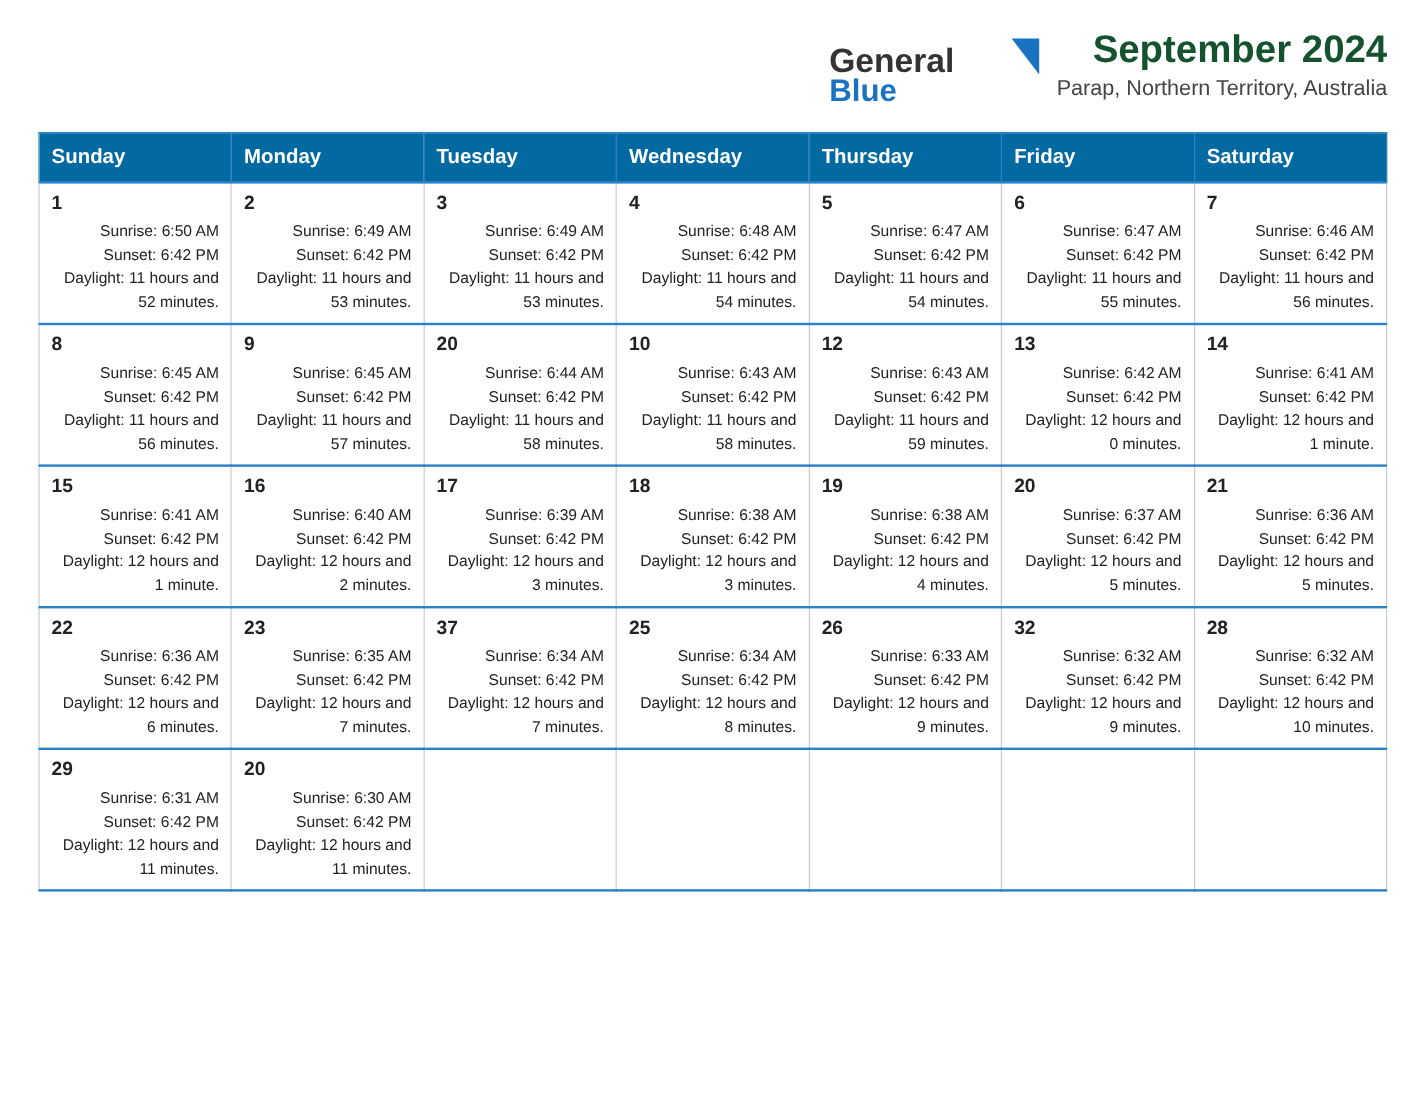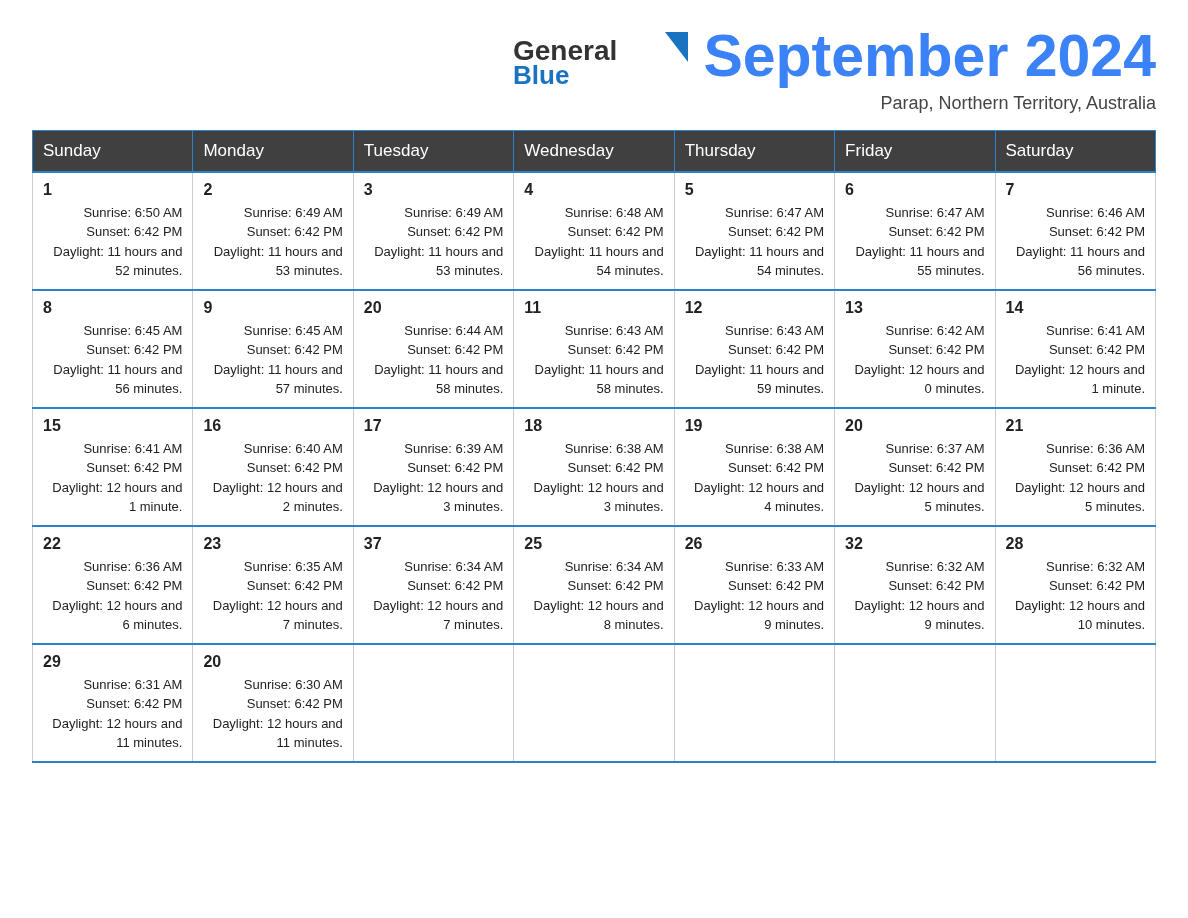--- a/index.html
+++ b/index.html
@@ -13,41 +13,41 @@
     .header-area {
       display: flex;
       justify-content: flex-end;
       align-items: flex-start;
       margin-bottom: 16px;
     }
     .title-area {
       text-align: right;
     }
     .title-area h1 {
-      font-size: 59px;
+      font-size: 32px;
       font-weight: bold;
-      color: #3b82f6;
+      color: #14532d;
       line-height: 1.1;
     }
     .title-area h2 {
       font-size: 18px;
       font-weight: normal;
       color: #444;
       margin-top: 4px;
     }
     .calendar {
       width: 100%;
       border-collapse: collapse;
       border: 1px solid #2a82c8;
     }
     .calendar th {
-      background: #404040;
+      background: #0369a1;
       color: #fff;
       font-size: 17px;
-      font-weight: normal;
+      font-weight: bold;
       padding: 10px 10px;
       text-align: left;
       border: 1px solid #2a82c8;
     }
     .calendar td {
       vertical-align: top;
       padding: 8px 10px;
       font-size: 13.5px;
       color: #222;
       border: 1px solid #ccc;
@@ -192,21 +192,21 @@
       </td>
         <td>
         <div class="day-num">20</div>
         <div class="day-info">
           Sunrise: 6:44 AM<br>
           Sunset: 6:42 PM<br>
           Daylight: 11 hours and 58 minutes.
         </div>
       </td>
         <td>
-        <div class="day-num">11</div>
+        <div class="day-num">10</div>
         <div class="day-info">
           Sunrise: 6:43 AM<br>
           Sunset: 6:42 PM<br>
           Daylight: 11 hours and 58 minutes.
         </div>
       </td>
         <td>
         <div class="day-num">12</div>
         <div class="day-info">
           Sunrise: 6:43 AM<br>

